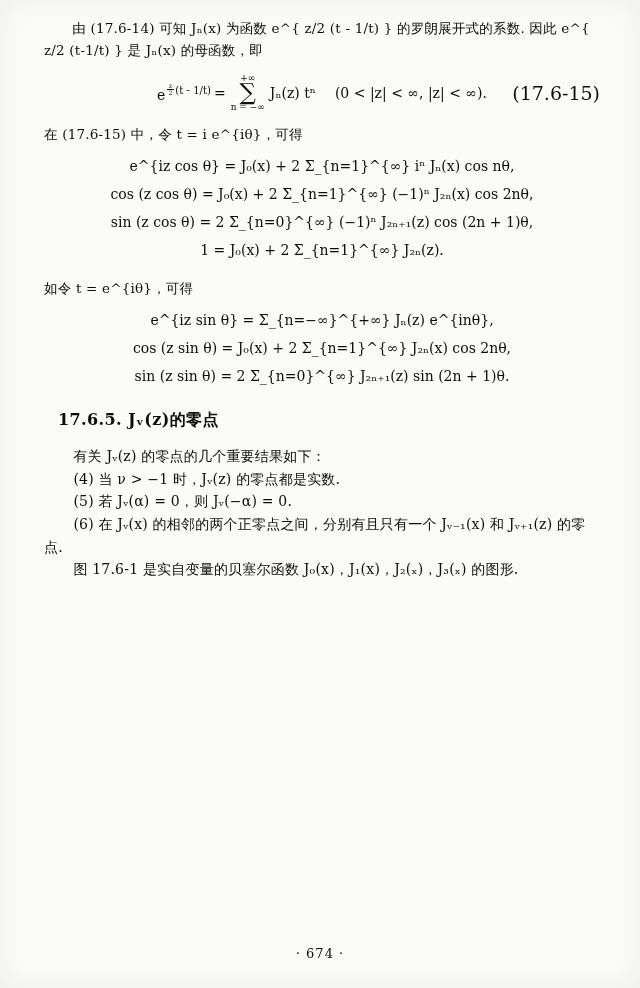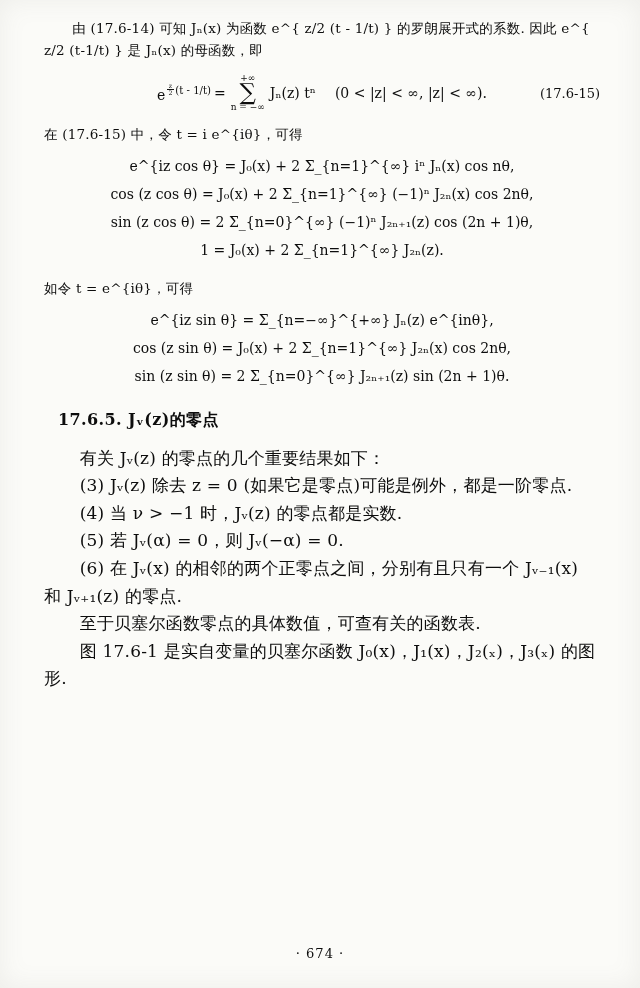--- a/index.html
+++ b/index.html
@@ -48,21 +48,21 @@
     margin: 12px 0 12px 0;
     font-family: "DejaVu Serif", serif;
     font-size: 14px;
     position: relative;
   }
   .math .eqnum {
     position: absolute;
     right: 0;
     top: 50%;
     transform: translateY(-50%);
-    font-size: 13px;
+    font-size: 19px;
   }
   .mrow {
     display: inline-flex;
     align-items: center;
     justify-content: center;
     gap: 3px;
     white-space: nowrap;
   }
   .sum {
     display: inline-flex;
@@ -97,21 +97,21 @@
   .expo {
     font-size: 0.72em;
     vertical-align: super;
   }
   .sect-title {
     font-size: 16px;
     margin: 26px 0 14px 14px;
     letter-spacing: 0.4px;
   }
   .list-item {
-    font-size: 17px;
+    font-size: 14px;
     line-height: 1.62;
     margin: 0;
     letter-spacing: 0.2px;
   }
   .list-item.ind { text-indent: 2.1em; }
   .pagenum {
     position: absolute;
     left: 0;
     right: 0;
     top: 946px;
@@ -185,23 +185,21 @@
     <div class="math">
       <span class="mrow">sin (z sin θ) = 2 Σ_{n=0}^{∞} J₂ₙ₊₁(z) sin (2n + 1)θ.</span>
     </div>
 
     <h2 class="sect-title">
       <span>17.6.5.</span>
       <span>Jᵥ(z)的零点</span>
     </h2>
 
     <p class="list-item ind">有关 Jᵥ(z) 的零点的几个重要结果如下：</p>
-    <p class="list-item ind">(3) Jᵥ(z) 除去 z = 0 (如果它是零点)可能是例外，都是一阶零点.</p>
     <p class="list-item ind">(4) 当 ν &gt; −1 时，Jᵥ(z) 的零点都是实数.</p>
     <p class="list-item ind">(5) 若 Jᵥ(α) = 0，则 Jᵥ(−α) = 0.</p>
     <p class="list-item ind">(6) 在 Jᵥ(x) 的相邻的两个正零点之间，分别有且只有一个 Jᵥ₋₁(x) 和 Jᵥ₊₁(z) 的零点.</p>
-    <p class="list-item ind">至于贝塞尔函数零点的具体数值，可查有关的函数表.</p>
     <p class="list-item ind">图 17.6-1 是实自变量的贝塞尔函数 J₀(x)，J₁(x)，J₂(ₓ)，J₃(ₓ) 的图形.</p>
 
   </div>
 
   <div class="pagenum">· 674 ·</div>
 </div>
 
 </body></html>

